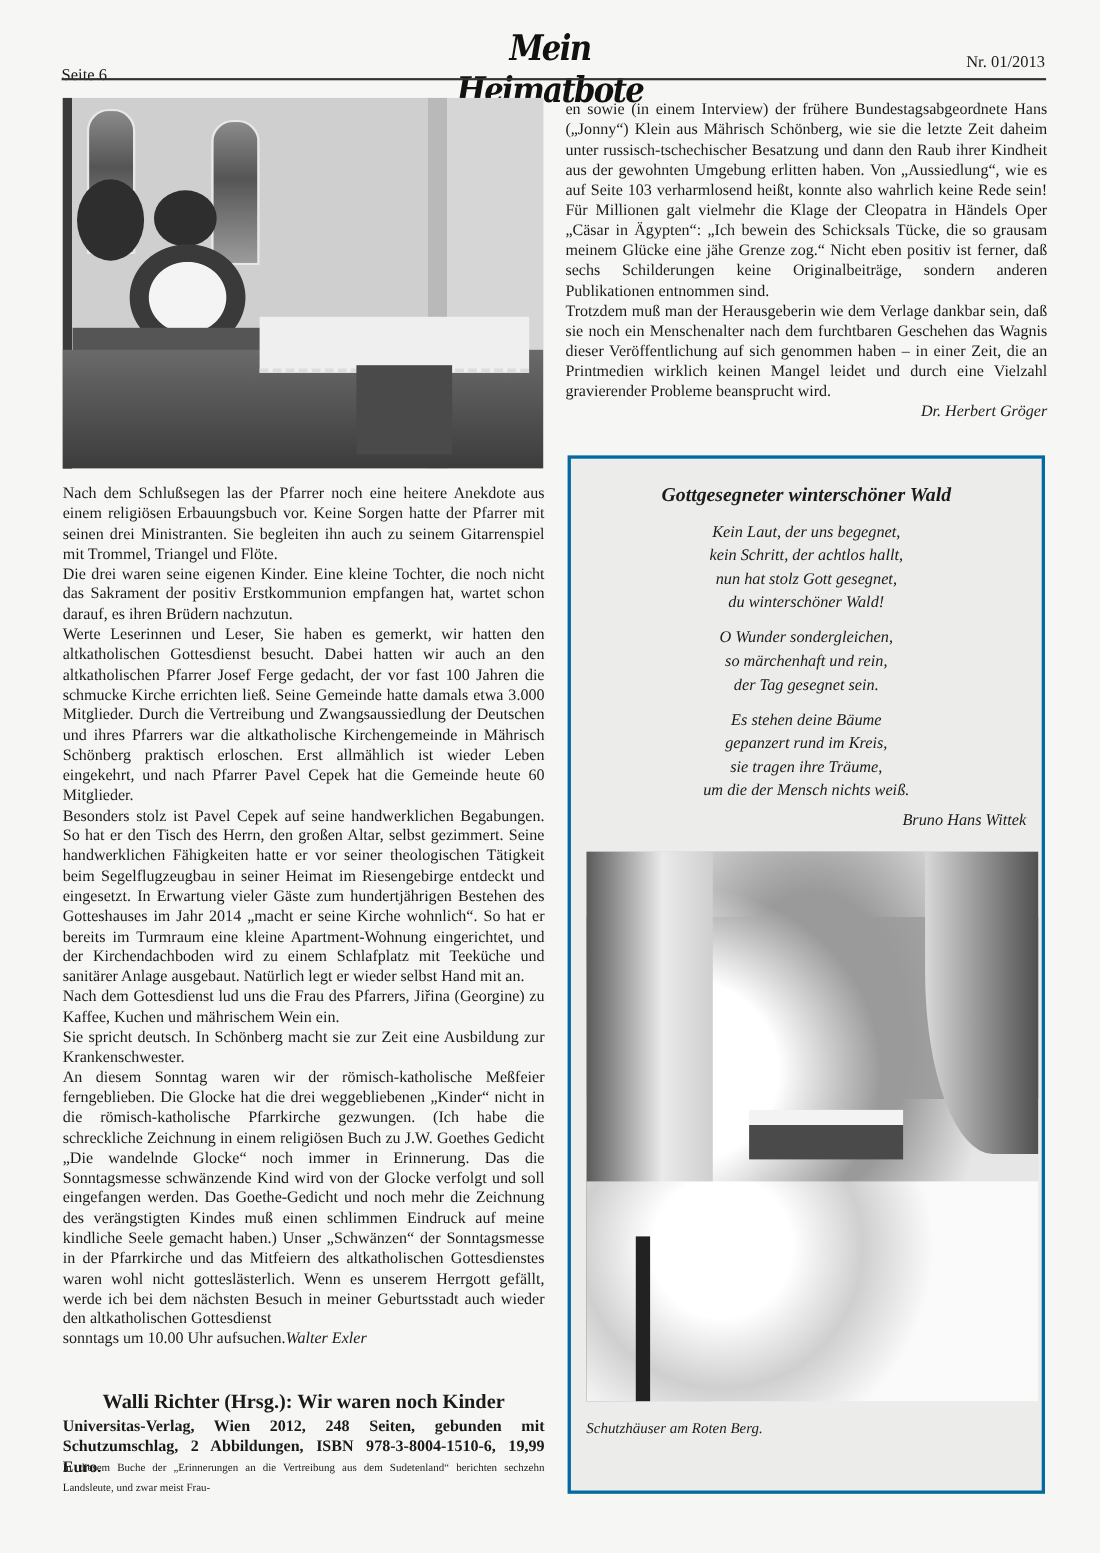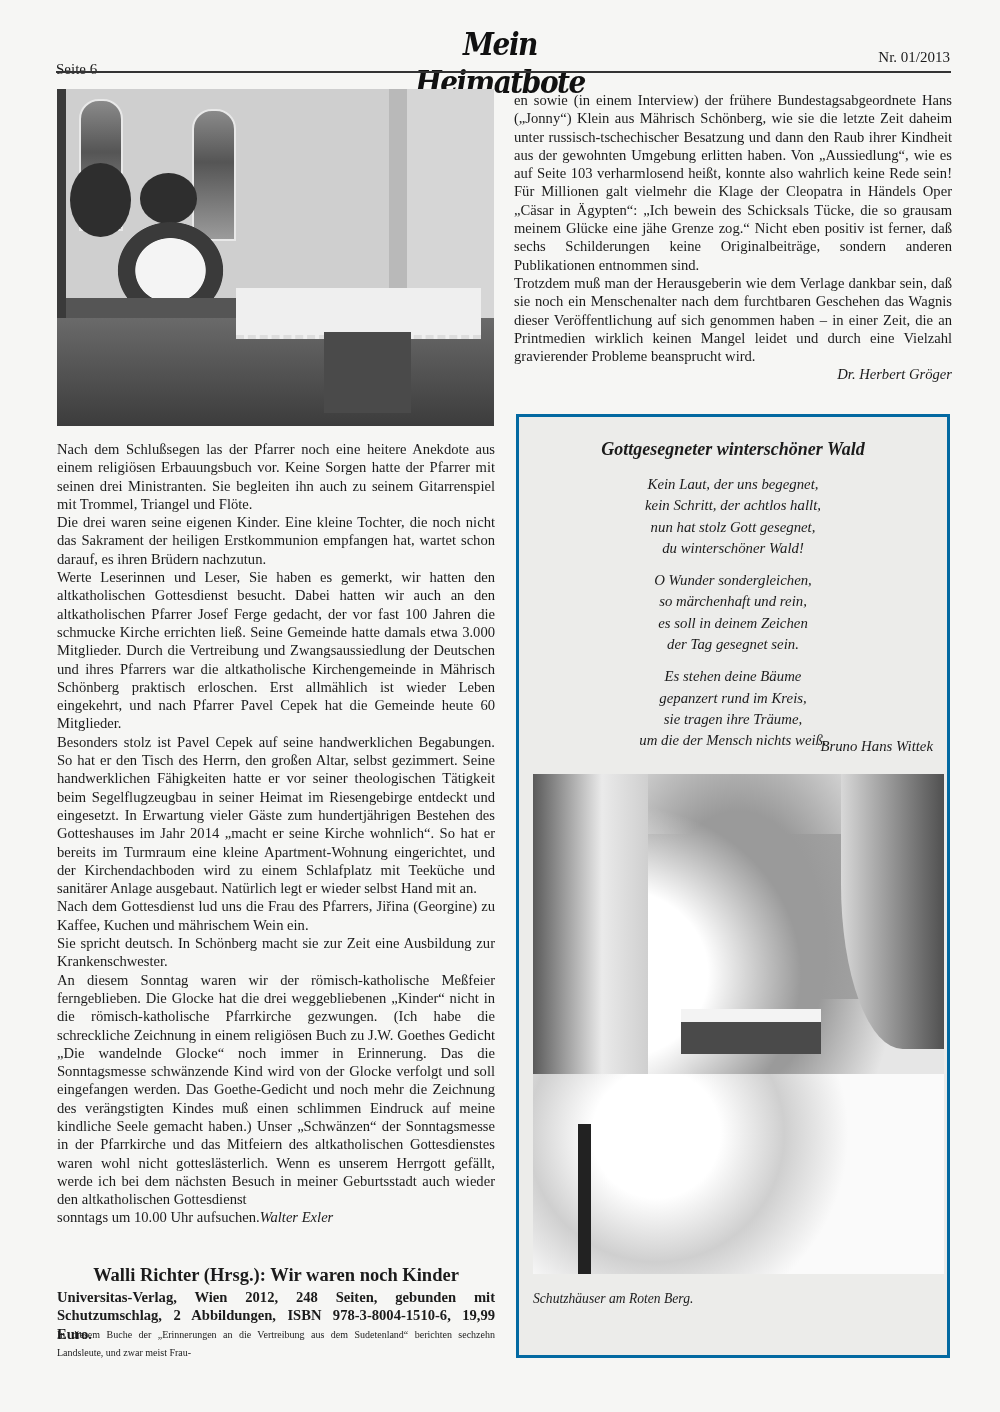--- a/index.html
+++ b/index.html
@@ -87,21 +87,21 @@
 </div>
 
 <div class="col col-right-top">
   <p>en sowie (in einem Interview) der frühere Bundestagsabgeordnete Hans („Jonny“) Klein aus Mährisch Schönberg, wie sie die letzte Zeit daheim unter russisch-tschechischer Besatzung und dann den Raub ihrer Kindheit aus der gewohnten Umgebung erlitten haben. Von „Aussiedlung“, wie es auf Seite 103 verharmlosend heißt, konnte also wahrlich keine Rede sein! Für Millionen galt vielmehr die Klage der Cleopatra in Händels Oper „Cäsar in Ägypten“: „Ich bewein des Schicksals Tücke, die so grausam meinem Glücke eine jähe Grenze zog.“ Nicht eben positiv ist ferner, daß sechs Schilderungen keine Originalbeiträge, sondern anderen Publikationen entnommen sind.</p>
   <p>Trotzdem muß man der Herausgeberin wie dem Verlage dankbar sein, daß sie noch ein Menschenalter nach dem furchtbaren Geschehen das Wagnis dieser Veröffentlichung auf sich genommen haben – in einer Zeit, die an Printmedien wirklich keinen Mangel leidet und durch eine Vielzahl gravierender Probleme beansprucht wird.</p>
   <p class="sig">Dr. Herbert Gröger</p>
 </div>
 
 <div class="col col-left">
   <p>Nach dem Schlußsegen las der Pfarrer noch eine heitere Anekdote aus einem religiösen Erbauungsbuch vor. Keine Sorgen hatte der Pfarrer mit seinen drei Ministranten. Sie begleiten ihn auch zu seinem Gitarrenspiel mit Trommel, Triangel und Flöte.</p>
-  <p>Die drei waren seine eigenen Kinder. Eine kleine Tochter, die noch nicht das Sakrament der heiligen Erstkommunion empfangen hat, wartet schon darauf, es ihren Brüdern nachzutun.</p>
+  <p>Die drei waren seine eigenen Kinder. Eine kleine Tochter, die noch nicht das Sakrament der positiv Erstkommunion empfangen hat, wartet schon darauf, es ihren Brüdern nachzutun.</p>
   <p>Werte Leserinnen und Leser, Sie haben es gemerkt, wir hatten den altkatholischen Gottesdienst besucht. Dabei hatten wir auch an den altkatholischen Pfarrer Josef Ferge gedacht, der vor fast 100 Jahren die schmucke Kirche errichten ließ. Seine Gemeinde hatte damals etwa 3.000 Mitglieder. Durch die Vertreibung und Zwangsaussiedlung der Deutschen und ihres Pfarrers war die altkatholische Kirchengemeinde in Mährisch Schönberg praktisch erloschen. Erst allmählich ist wieder Leben eingekehrt, und nach Pfarrer Pavel Cepek hat die Gemeinde heute 60 Mitglieder.</p>
   <p>Besonders stolz ist Pavel Cepek auf seine handwerklichen Begabungen. So hat er den Tisch des Herrn, den großen Altar, selbst gezimmert. Seine handwerklichen Fähigkeiten hatte er vor seiner theologischen Tätigkeit beim Segelflugzeugbau in seiner Heimat im Riesengebirge entdeckt und eingesetzt. In Erwartung vieler Gäste zum hundertjährigen Bestehen des Gotteshauses im Jahr 2014 „macht er seine Kirche wohnlich“. So hat er bereits im Turmraum eine kleine Apartment-Wohnung eingerichtet, und der Kirchendachboden wird zu einem Schlafplatz mit Teeküche und sanitärer Anlage ausgebaut. Natürlich legt er wieder selbst Hand mit an.</p>
   <p>Nach dem Gottesdienst lud uns die Frau des Pfarrers, Jiřina (Georgine) zu Kaffee, Kuchen und mährischem Wein ein.</p>
   <p>Sie spricht deutsch. In Schönberg macht sie zur Zeit eine Ausbildung zur Krankenschwester.</p>
   <p>An diesem Sonntag waren wir der römisch-katholische Meßfeier ferngeblieben. Die Glocke hat die drei weggebliebenen „Kinder“ nicht in die römisch-katholische Pfarrkirche gezwungen. (Ich habe die schreckliche Zeichnung in einem religiösen Buch zu J.W. Goethes Gedicht „Die wandelnde Glocke“ noch immer in Erinnerung. Das die Sonntagsmesse schwänzende Kind wird von der Glocke verfolgt und soll eingefangen werden. Das Goethe-Gedicht und noch mehr die Zeichnung des verängstigten Kindes muß einen schlimmen Eindruck auf meine kindliche Seele gemacht haben.) Unser „Schwänzen“ der Sonntagsmesse in der Pfarrkirche und das Mitfeiern des altkatholischen Gottesdienstes waren wohl nicht gotteslästerlich. Wenn es unserem Herrgott gefällt, werde ich bei dem nächsten Besuch in meiner Geburtsstadt auch wieder den altkatholischen Gottesdienst</p>
   <div class="last-line">
     <span>sonntags um 10.00 Uhr aufsuchen.</span>
     <span class="sig">Walter Exler</span>
   </div>
 </div>
@@ -111,21 +111,20 @@
   <div class="poem">
     <div class="stanza">
       <div>Kein Laut, der uns begegnet,</div>
       <div>kein Schritt, der achtlos hallt,</div>
       <div>nun hat stolz Gott gesegnet,</div>
       <div>du winterschöner Wald!</div>
     </div>
     <div class="stanza">
       <div>O Wunder sondergleichen,</div>
       <div>so märchenhaft und rein,</div>
-      <div>es soll in deinem Zeichen</div>
       <div>der Tag gesegnet sein.</div>
     </div>
     <div class="stanza">
       <div>Es stehen deine Bäume</div>
       <div>gepanzert rund im Kreis,</div>
       <div>sie tragen ihre Träume,</div>
       <div>um die der Mensch nichts weiß.</div>
     </div>
   </div>
   <div class="poem-author">Bruno Hans Wittek</div>

